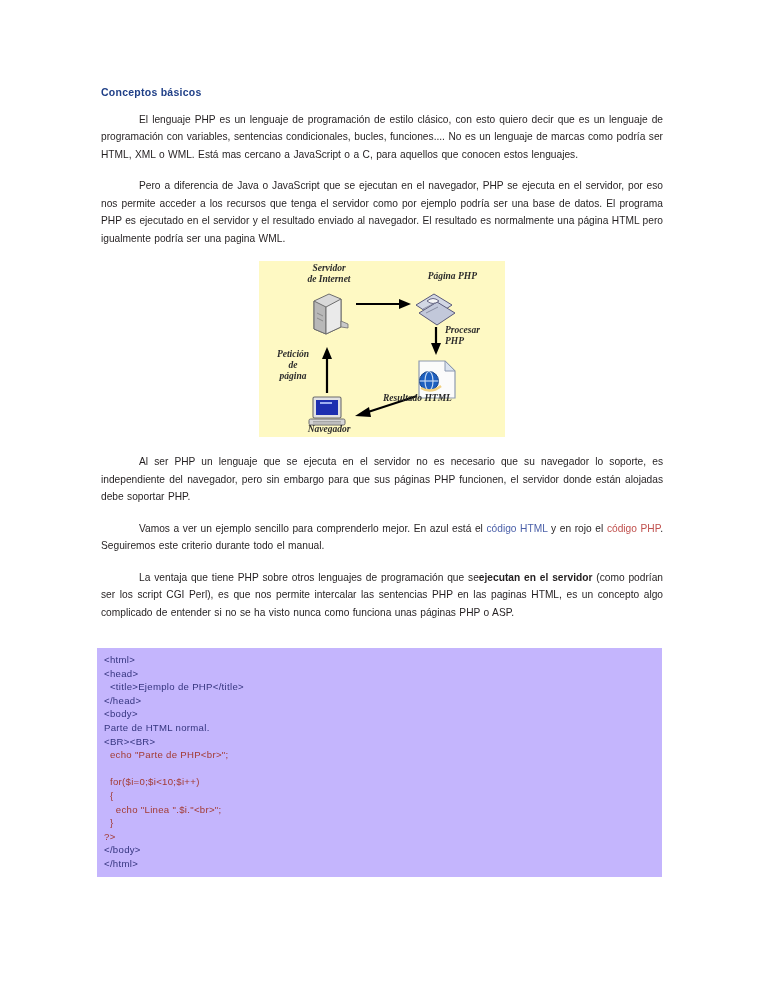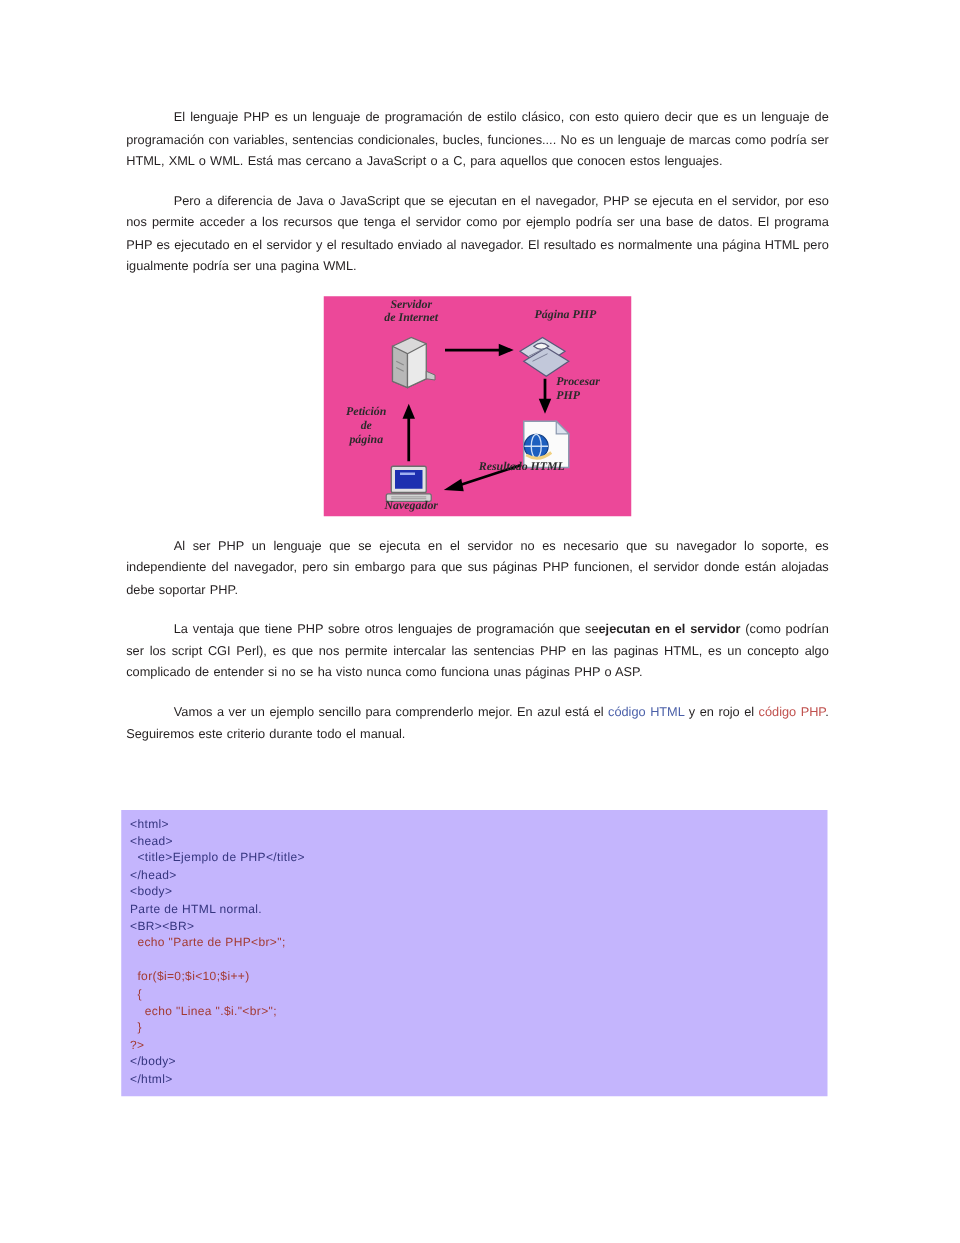--- a/index.html
+++ b/index.html
@@ -63,21 +63,21 @@
   
   .diagram-wrap {
     margin: 14px 0 16px 0;
     display: flex;
     justify-content: center;
   }
   .diagram {
     position: relative;
     width: 246px;
     height: 176px;
-    background: #ec4899;
+    background: #fef9c3;
   }
   .dg-label {
     position: absolute;
     font-family: "Liberation Serif", serif;
     font-style: italic;
     font-weight: bold;
     font-size: 9.5px;
     line-height: 11px;
     color: #2b2b2b;
     text-align: center;
@@ -106,20 +106,21 @@
   .c-php  { color: #a33b33; }
   .c-blank { color: transparent; }
 </style>
 </head>
 <body>
 
 <div class="page">
 
   <div class="content">
 
+    <h2 class="heading">Conceptos básicos</h2>
 
     <p class="para">El lenguaje PHP es un lenguaje de programación de estilo clásico, con esto quiero decir que es un lenguaje de programación con variables, sentencias condicionales, bucles, funciones.... No es un lenguaje de marcas como podría ser HTML, XML o WML. Está mas cercano a JavaScript o a C, para aquellos que conocen estos lenguajes.</p>
 
     <p class="para">Pero a diferencia de Java o JavaScript que se ejecutan en el navegador, PHP se ejecuta en el servidor, por eso nos permite acceder a los recursos que tenga el servidor como por ejemplo podría ser una base de datos. El programa PHP es ejecutado en el servidor y el resultado enviado al navegador. El resultado es normalmente una página HTML pero igualmente podría ser una pagina WML.</p>
 
     <div class="diagram-wrap">
       <div class="diagram">
 
         <svg width="246" height="176" viewBox="0 0 246 176" style="position:absolute;left:0;top:0;">
 
@@ -193,23 +194,23 @@
 
         <div class="dg-label" style="left:124px; top:132px; width:104px; text-align:left;">Resultado HTML</div>
 
         <div class="dg-label" style="left:34px; top:163px; width:72px;">Navegador</div>
       </div>
     </div>
 
     <p class="para">Al ser PHP un lenguaje que se ejecuta en el servidor no es necesario que su navegador lo soporte, es independiente del navegador, pero sin embargo para que sus páginas PHP funcionen, el servidor donde están alojadas debe soportar PHP.</p>
 
 
+    <p class="para"><span>Vamos a ver un ejemplo sencillo para comprenderlo mejor. En azul está el </span><span class="blue-inline">código HTML</span><span> y en rojo el </span><span class="red-inline">código PHP</span><span>. Seguiremos este criterio durante todo el manual.</span></p>
+
     <p class="para"><span>La ventaja que tiene PHP sobre otros lenguajes de programación que se</span><span class="b">ejecutan en el servidor</span><span> (como podrían ser los script CGI Perl), es que nos permite intercalar las sentencias PHP en las paginas HTML, es un concepto algo complicado de entender si no se ha visto nunca como funciona unas páginas PHP o ASP.</span></p>
-
-    <p class="para"><span>Vamos a ver un ejemplo sencillo para comprenderlo mejor. En azul está el </span><span class="blue-inline">código HTML</span><span> y en rojo el </span><span class="red-inline">código PHP</span><span>. Seguiremos este criterio durante todo el manual.</span></p>
 
   </div>
 
   <div class="codeblock">
       <div class="codeline c-html">&lt;html&gt;</div>
       <div class="codeline c-html">&lt;head&gt;</div>
       <div class="codeline c-html">  &lt;title&gt;Ejemplo de PHP&lt;/title&gt;</div>
       <div class="codeline c-html">&lt;/head&gt;</div>
       <div class="codeline c-html">&lt;body&gt;</div>
       <div class="codeline c-html">Parte de HTML normal.</div>

